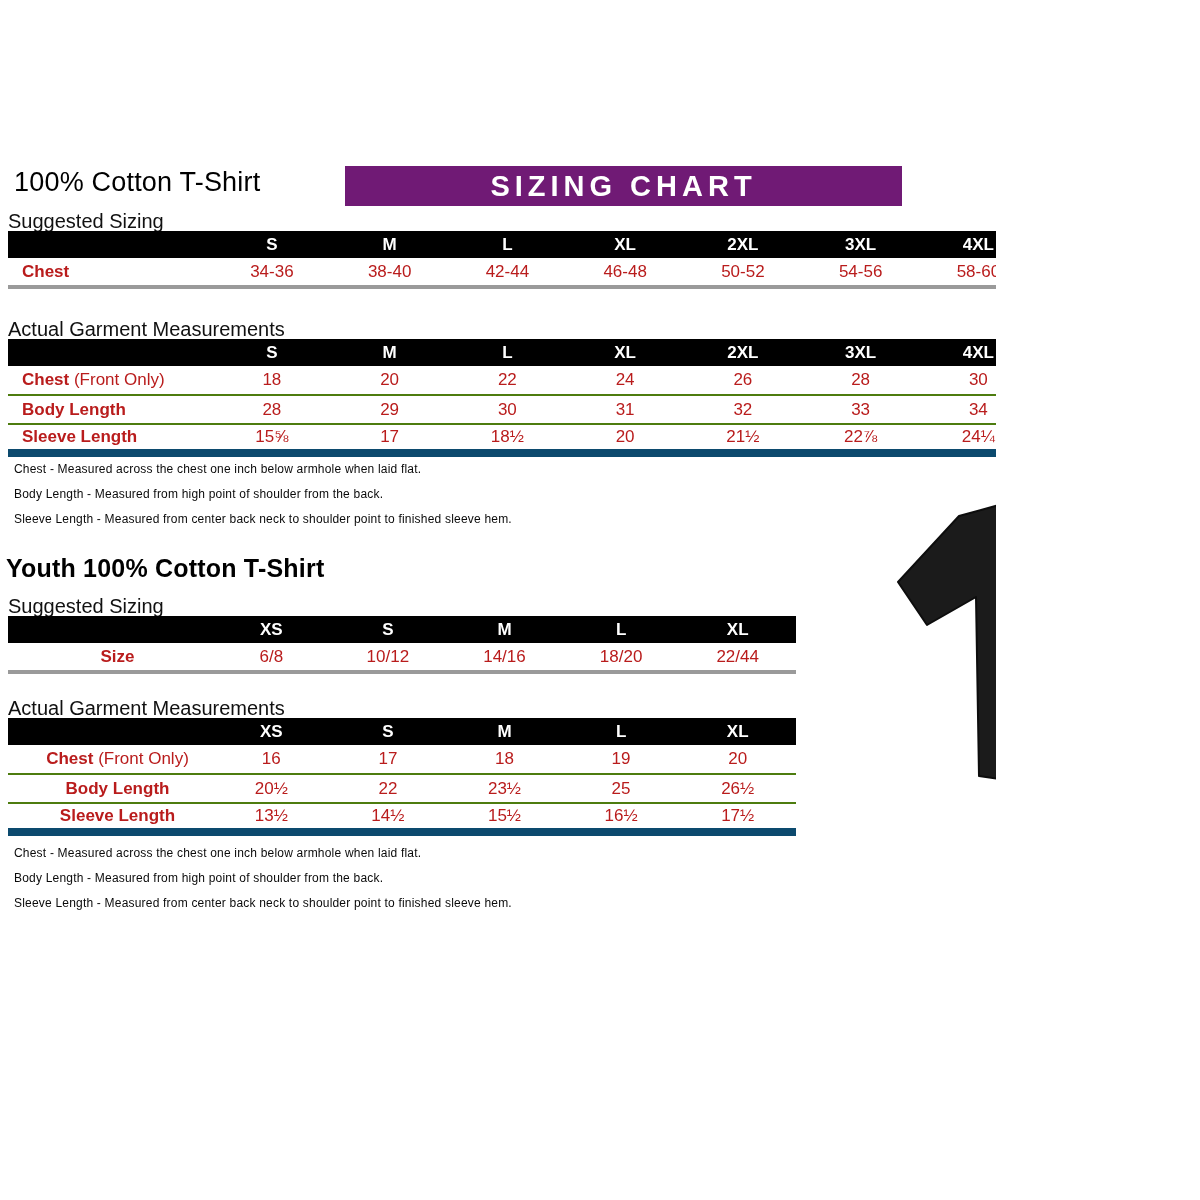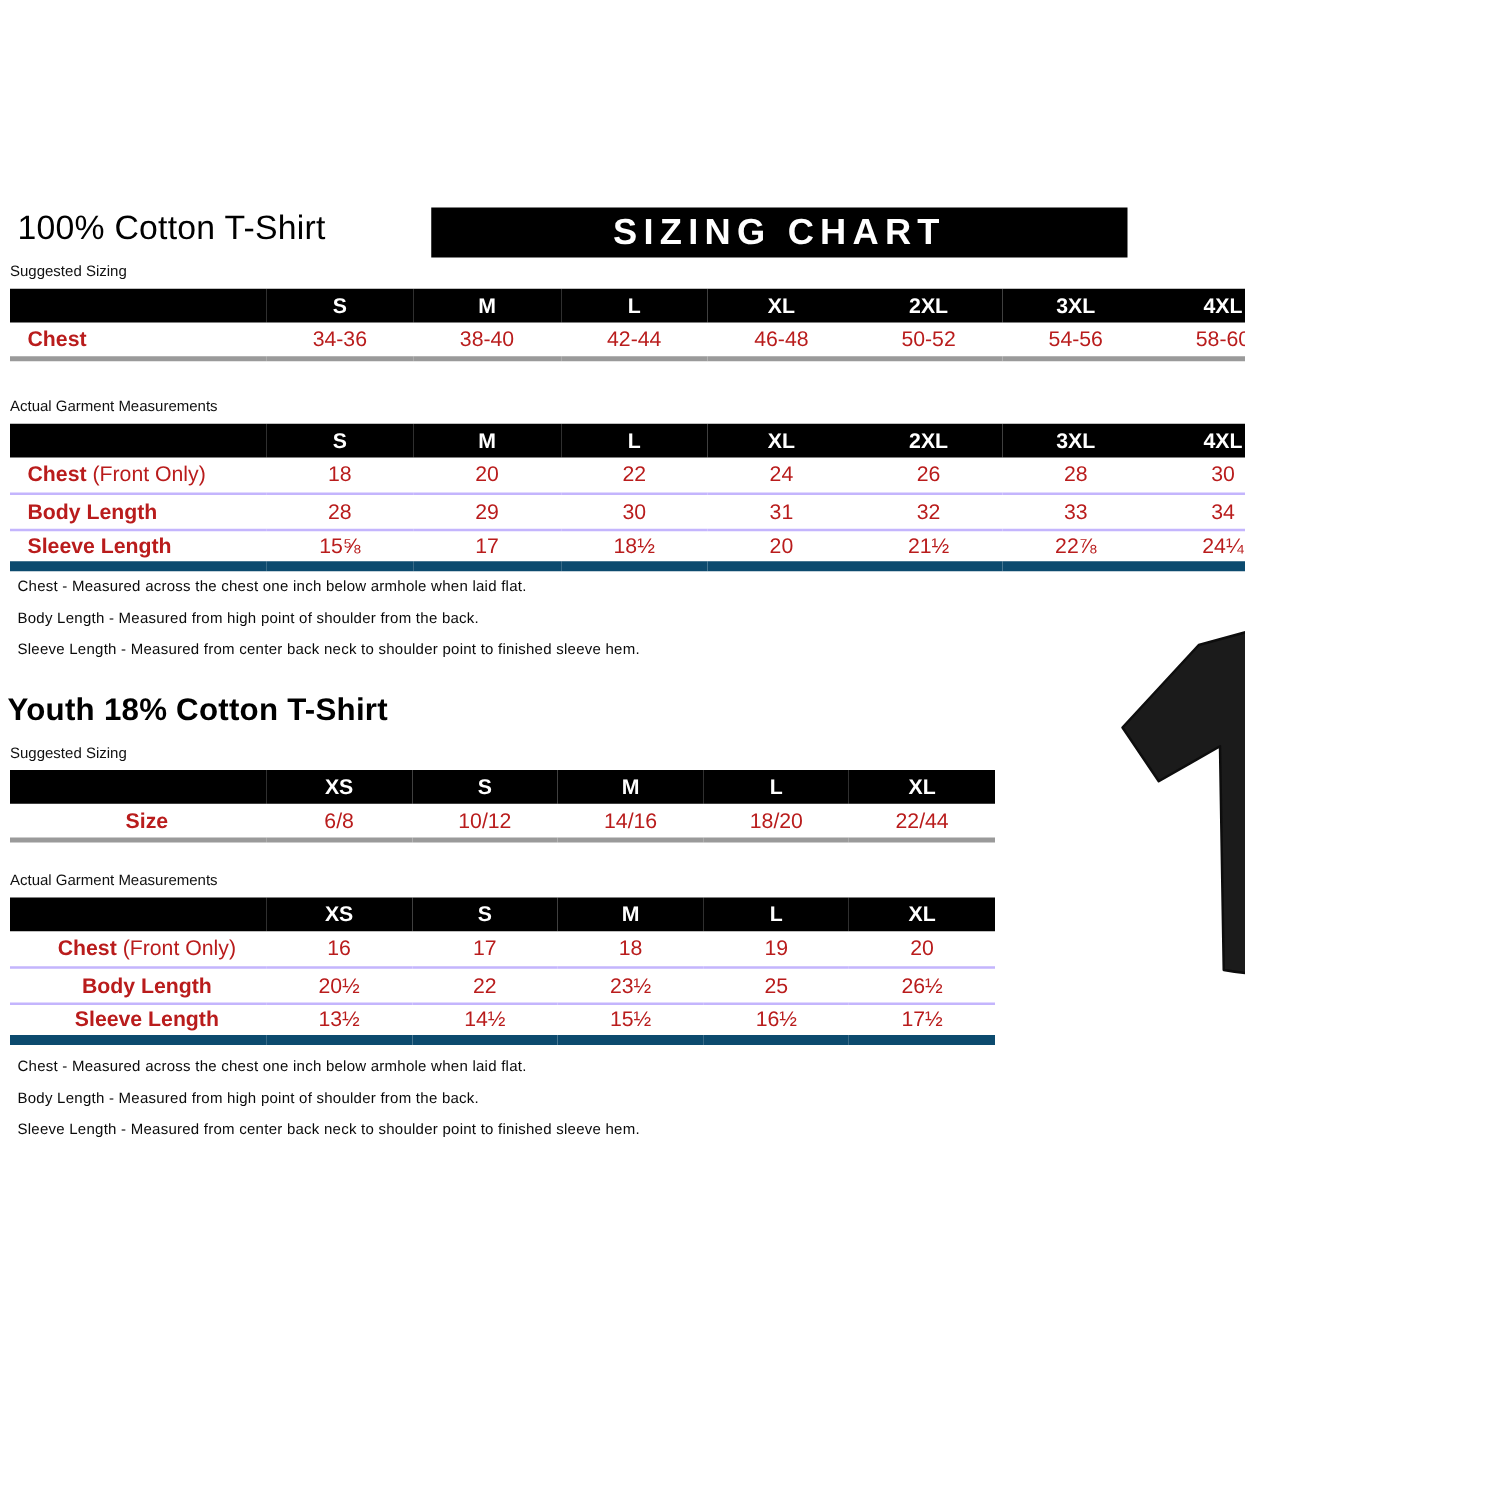--- a/index.html
+++ b/index.html
@@ -9,46 +9,46 @@
     font-family:"Liberation Sans","DejaVu Sans",sans-serif;
     color:#000;
   }
   .page { position:relative; width:996px; height:1200px; overflow:hidden; background:#fff; }
   .abs { position:absolute; }
 
   .adult-title { font-size:27px; font-weight:500; letter-spacing:0.2px; }
   .youth-title { font-size:25px; font-weight:bold; letter-spacing:0.2px; }
 
   .banner {
-    background:#000000; color:#fff;
+    background:#701a75; color:#fff;
     font-weight:bold; font-size:29px; letter-spacing:5px;
     text-align:center;
   }
 
-  .section-label { font-size:12px; color:#111; }
+  .section-label { font-size:20px; color:#111; }
 
   table.size-table { border-collapse:collapse; table-layout:fixed; background:#fff; }
   table.size-table th {
     background:#000; color:#fff;
     font-size:17px; font-weight:bold;
     height:27px; text-align:center; vertical-align:middle;
   }
   table.size-table td {
     font-size:17px; text-align:center; height:29px; vertical-align:middle; color:#b91c1c;
   }
   table.size-table td.row-label { text-align:left; padding-left:14px; font-weight:bold; }
   table.size-table td.row-label .label-suffix { font-weight:normal; }
 
   table.adult-w { width:1147px; }
   table.adult-w th:first-child, table.adult-w td:first-child { width:205px; }
   table.youth-w { width:788px; }
   table.youth-w th:first-child, table.youth-w td:first-child { width:205px;text-align:center; }
 
   table.suggested tbody tr { border-bottom:4px solid #9a9a9a; }
-  table.actual tbody tr { border-bottom:2px solid #c4b5fd; }
+  table.actual tbody tr { border-bottom:2px solid #4d7c0f; }
   table.actual tbody tr:last-child { border-bottom:8px solid #0c4a6e; }
 
   .notes .note { font-size:12px; color:#0a0a0a; margin-bottom:11px; letter-spacing:0.2px; }
 
   .tshirt-wrap { width:300px; height:340px; }
 </style>
 </head>
 <body>
 
 <div class="page">
@@ -140,21 +140,21 @@
         </tr>
       </tbody>
     </table>
 
   <div class="abs notes" style="left:14px; top:462px;">
     <div class="note">Chest - Measured across the chest one inch below armhole when laid flat.</div>
     <div class="note">Body Length - Measured from high point of shoulder from the back.</div>
     <div class="note">Sleeve Length - Measured from center back neck to shoulder point to finished sleeve hem.</div>
   </div>
 
-  <div class="abs youth-title" style="left:6px; top:554px;">Youth 18% Cotton T-Shirt</div>
+  <div class="abs youth-title" style="left:6px; top:554px;">Youth 100% Cotton T-Shirt</div>
 
   <div class="abs section-label" style="left:8px; top:595px;">Suggested Sizing</div>
 
   <table class="abs size-table youth-w suggested" style="left:8px; top:616px;">
       <thead>
         <tr>
           <th></th>
           <th>XS</th>
           <th>S</th>
           <th>M</th>

